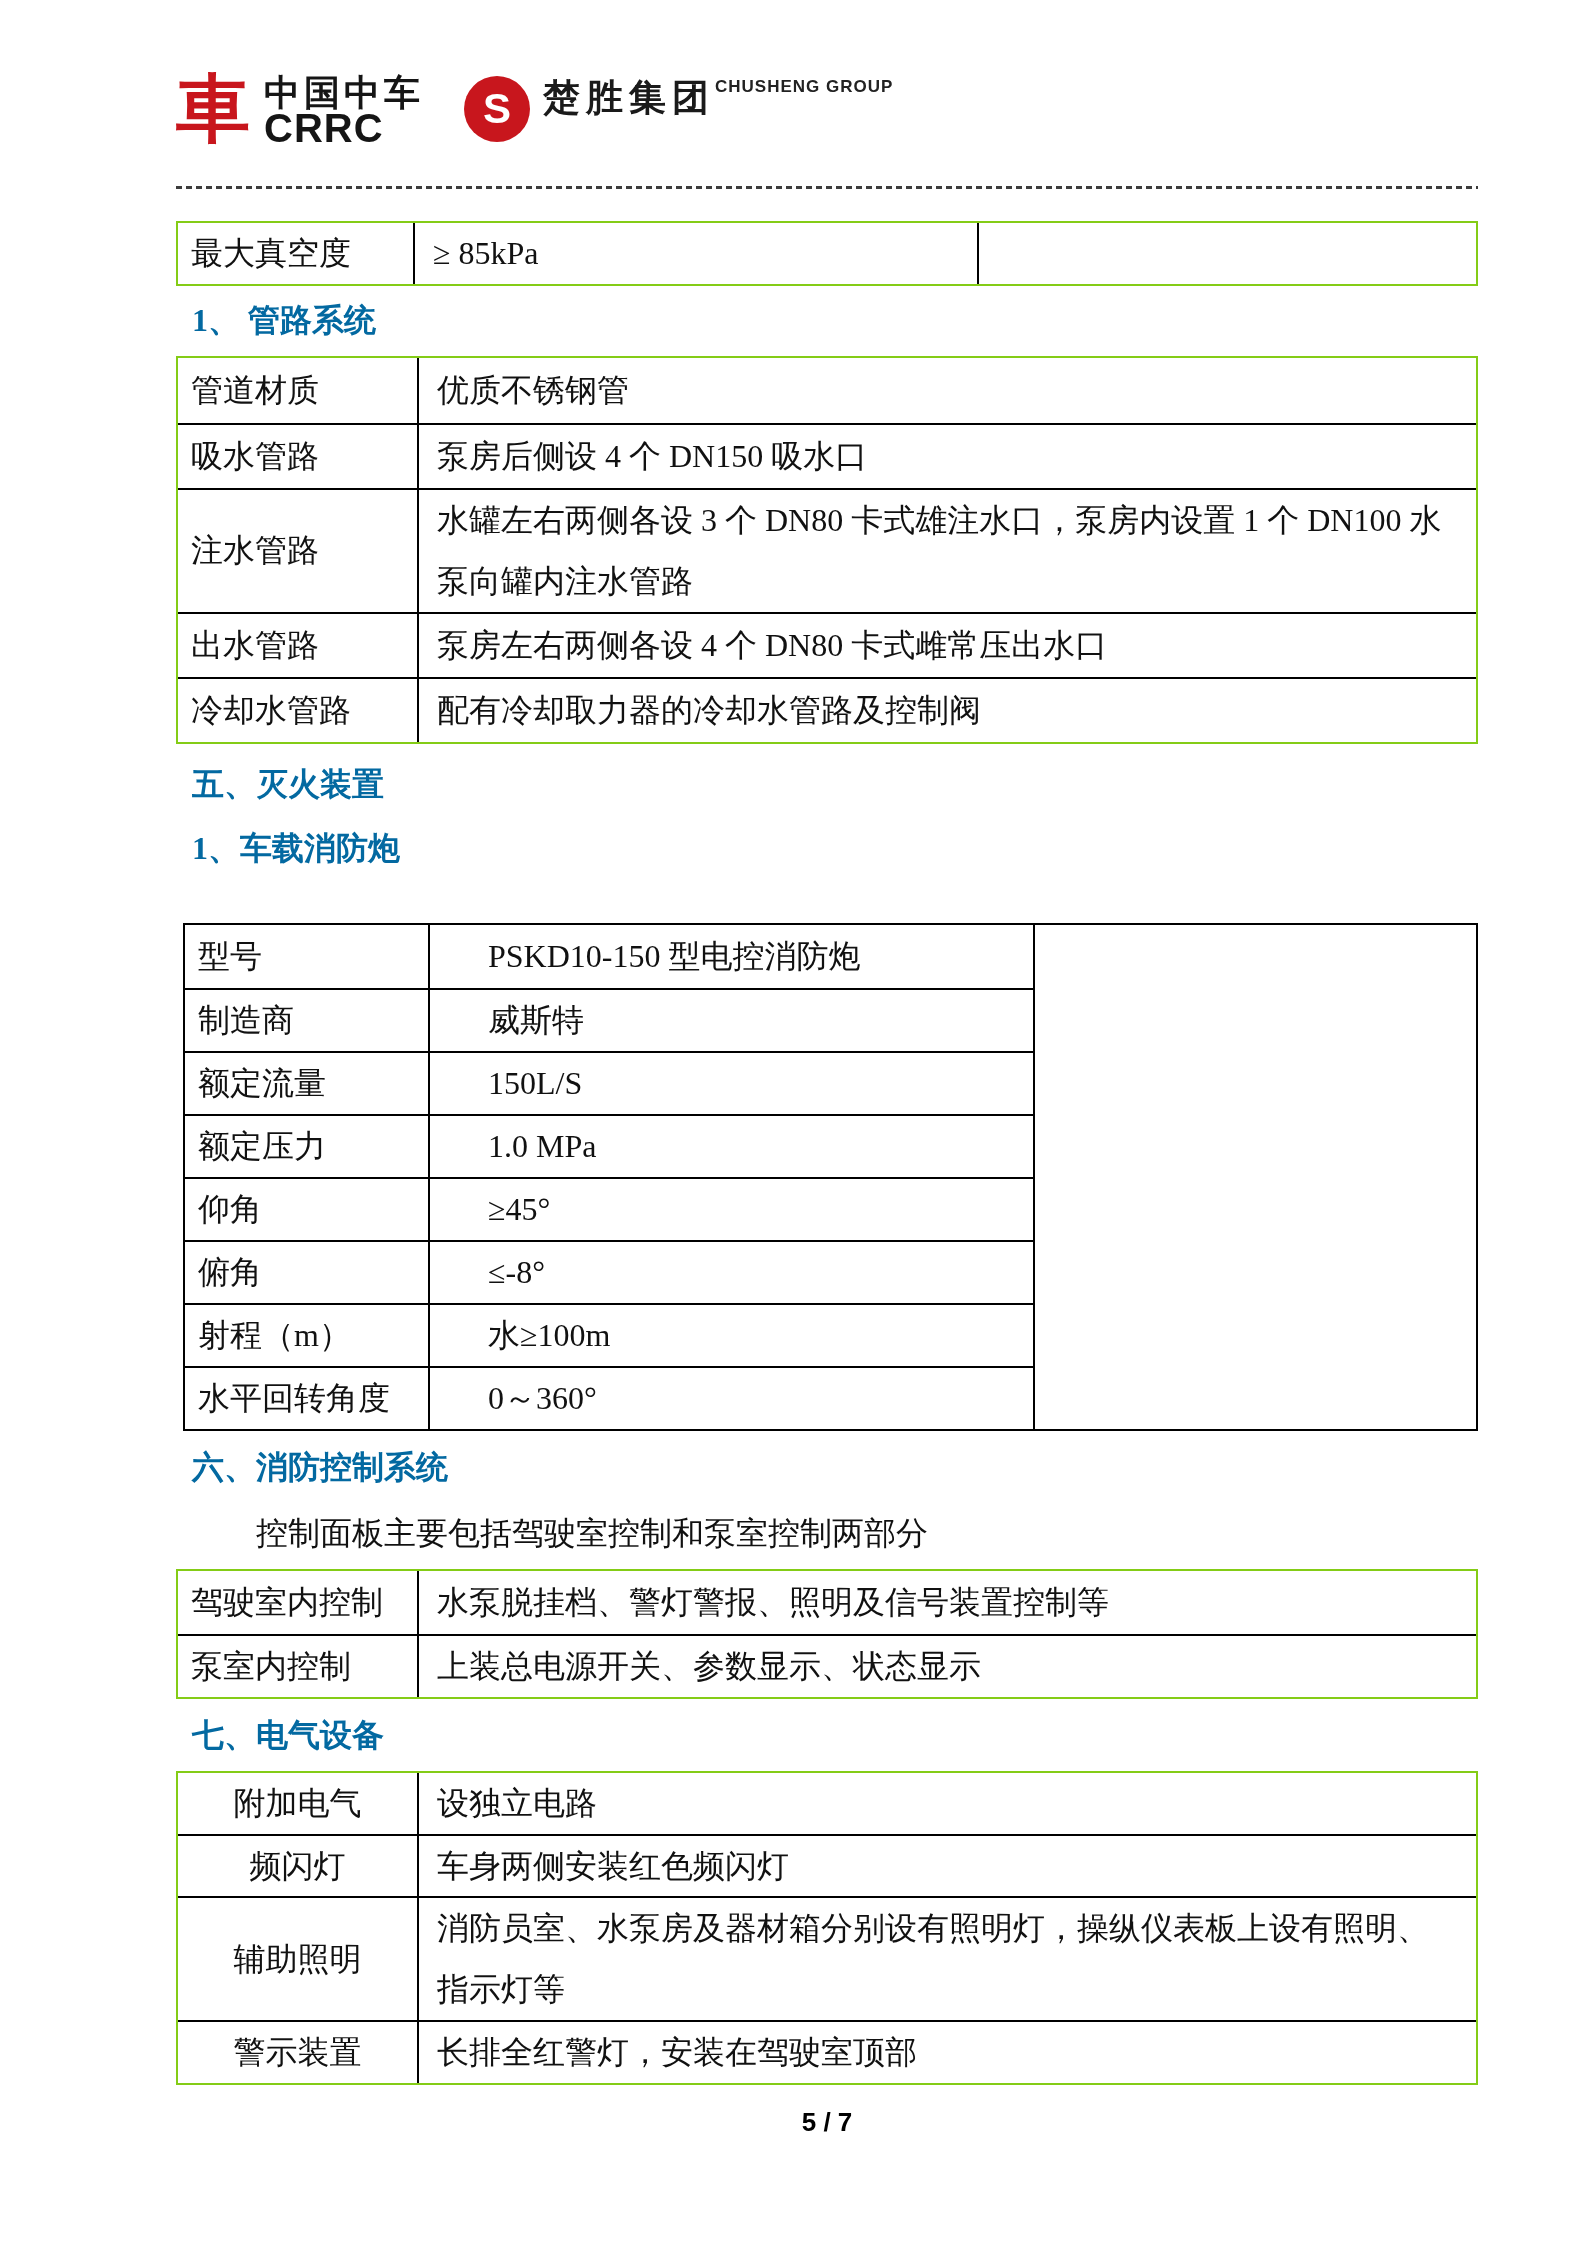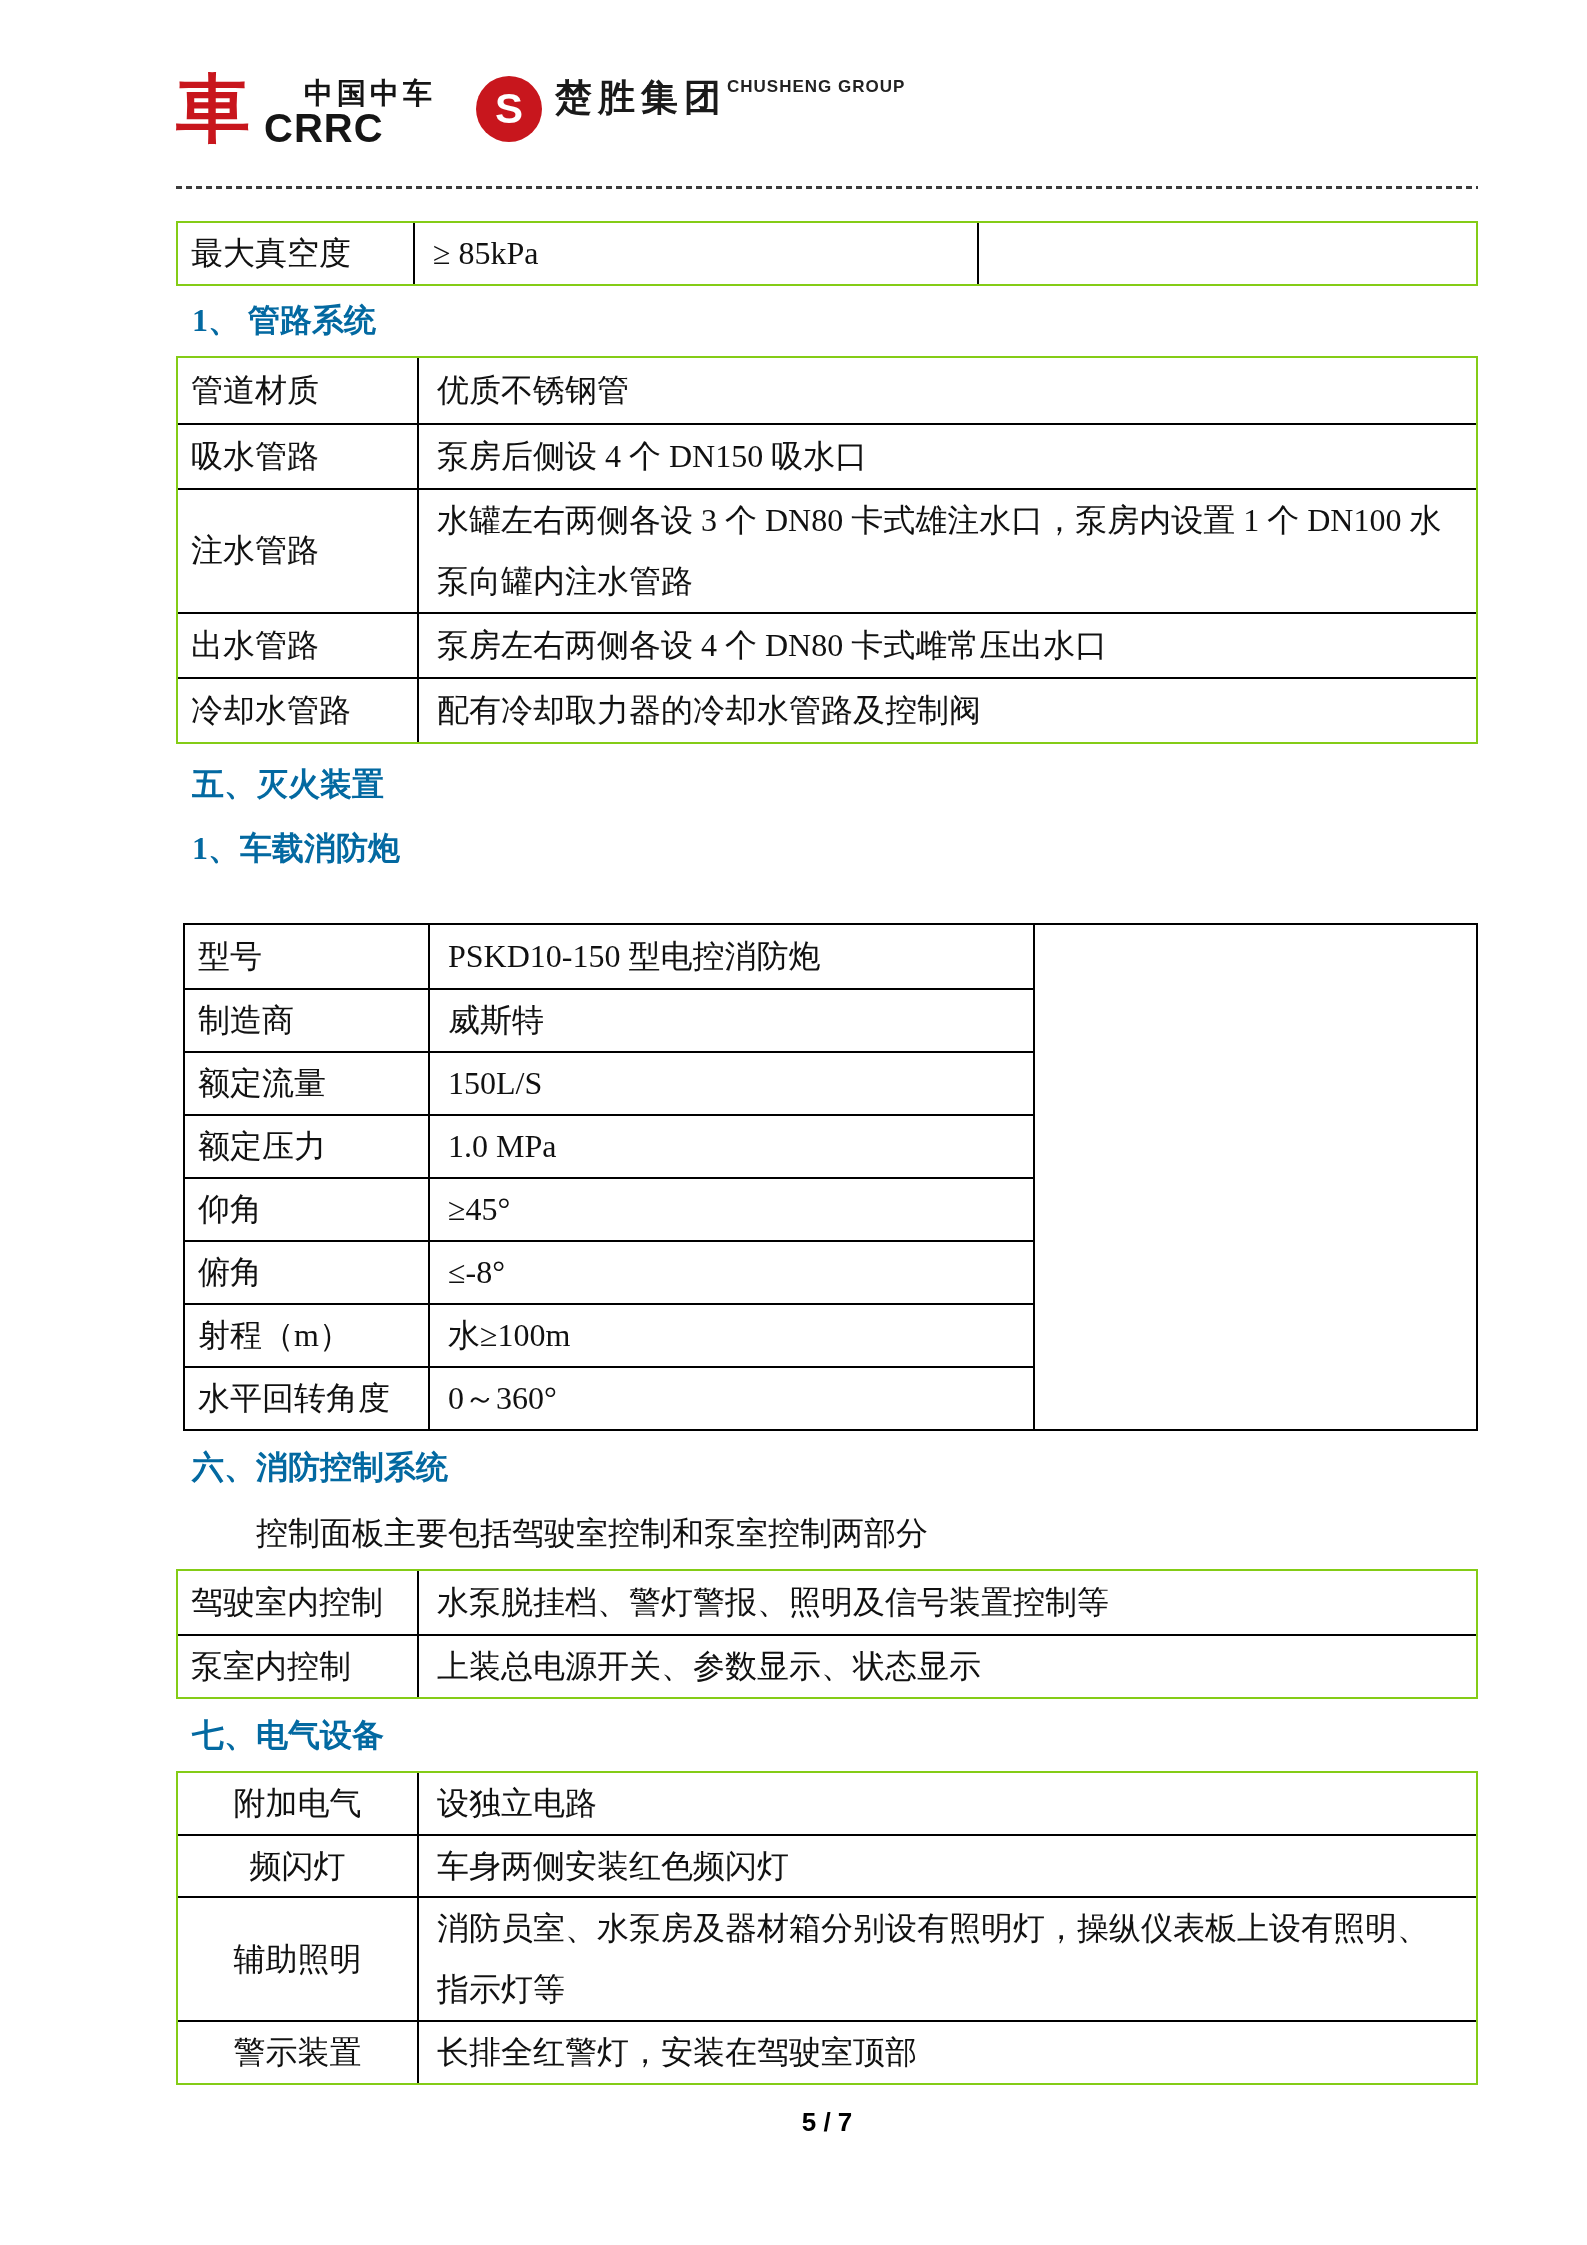--- a/index.html
+++ b/index.html
@@ -11,21 +11,21 @@
   }
   .content { margin-left:176px; width:1302px; }
 
   
   .logo-row { display:flex; align-items:flex-start; padding-top:76px; height:146px; }
   .crrc-mark {
     font-family:"Liberation Sans","DejaVu Sans",sans-serif;
     font-weight:bold; font-size:74px; line-height:66px; letter-spacing:0;
   }
   .crrc-text { margin-left:14px; display:flex; flex-direction:column; }
-  .crrc-cn { font-size:29px; font-weight:bold; letter-spacing:4px; line-height:34px; color:#151515;margin-left:40px; }
+  .crrc-cn { font-size:36px; font-weight:bold; letter-spacing:4px; line-height:34px; color:#151515; }
   .crrc-en { font-family:"Liberation Sans","DejaVu Sans",sans-serif; font-size:40px; font-weight:bold; letter-spacing:1px; line-height:36px; color:#151515; }
   .cs-mark {
     width:66px; height:66px; border-radius:50%; margin-left:40px;
     display:flex; align-items:center; justify-content:center;
     color:#fff; font-family:"Liberation Sans","DejaVu Sans",sans-serif;
     font-weight:bold; font-size:42px;
   }
   .cs-text { margin-left:13px; display:flex; }
   .cs-cn { font-size:37px; font-weight:bold; letter-spacing:6px; line-height:43px; color:#1a1a1a; }
   .cs-en { font-family:"Liberation Sans","DejaVu Sans",sans-serif; font-size:17px; font-weight:bold; letter-spacing:1px; line-height:22px; color:#222; }
@@ -49,21 +49,21 @@
   .tA .cell.label { flex:0 0 237px; }
   .tA .cell.value { flex:0 0 562px; }
   .tA .cell.extra { flex:1 1 auto; border-left:0; border-left:2px solid #000; }
 
   
   .tB .trow { min-height:65px; }
 
   
   .tcwrap { display:flex; border:2px solid #000; margin-left:7px; width:1295px; margin-top:57px; }
   .tc-left { flex:1 1 auto; }
-  .tc-left .trow { min-height:63px; }
+  .tc-left .trow { min-height:63px;gap:40px; }
   .tc-left .cell.label { flex:0 0 245px; }
   .tc-right { flex:0 0 443px; border-left:2px solid #000; }
 
   
   .tD .trow { min-height:63px; }
 
   
   .tE .trow { min-height:61px; }
   .tE .cell.label { justify-content:center; padding-left:0; }
 

